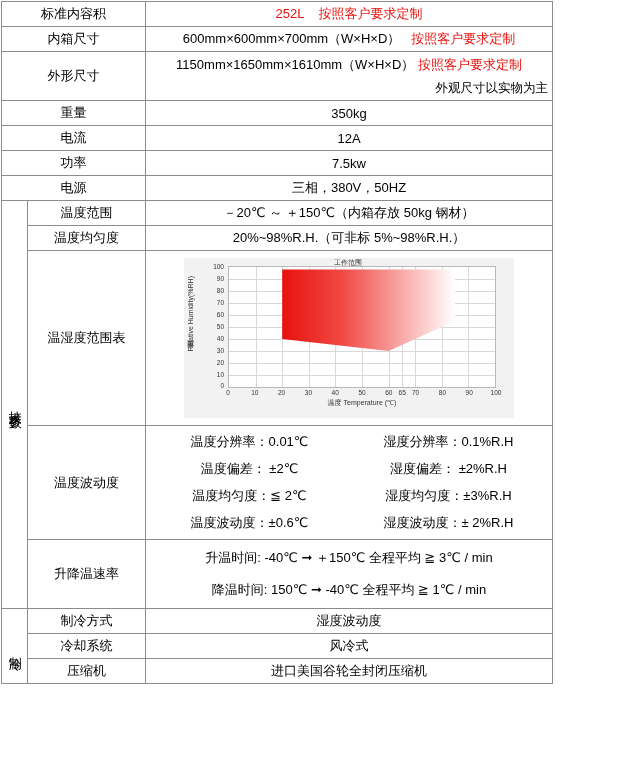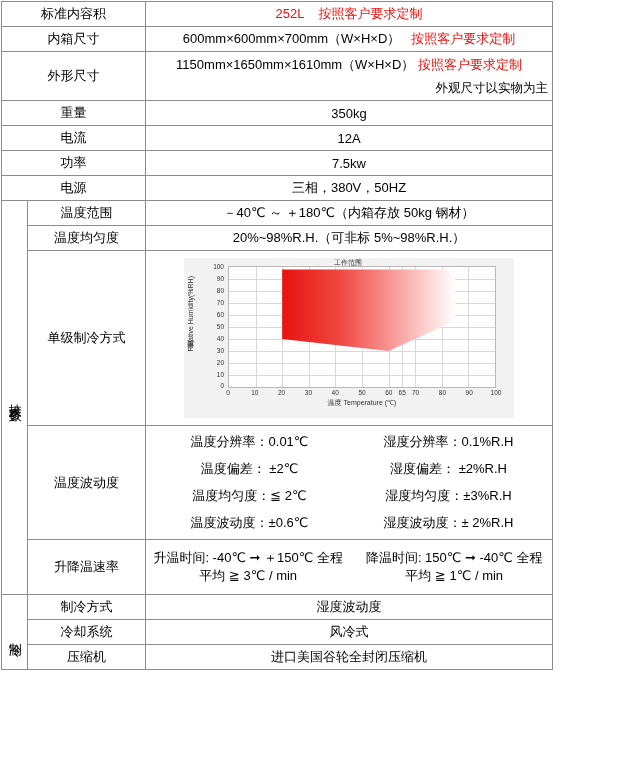--- a/index.html
+++ b/index.html
@@ -63,21 +63,21 @@
   }
   .two-col .pair {
     display: flex;
   }
   .two-col .pair > div {
     flex: 1;
     font-size: 13px;
   }
   .rate {
     display: flex;
-    flex-direction: row;
+    flex-direction: column;
     gap: 14px;
     padding: 6px 0;
   }
   .rate > div { font-size: 13px; }
   
   .chart-wrap {
     padding: 4px 0;
     display: flex;
     justify-content: center;
   }
@@ -230,30 +230,30 @@
   <tr>
     <td class="label" colspan="2">电源</td>
     <td>三相，380V，50HZ</td>
   </tr>
 
   <tr>
     <td class="sidelabel" rowspan="5">
       <span class="vert">技术参数</span>
     </td>
     <td class="label">温度范围</td>
-    <td>－40℃ ～ ＋180℃（内箱存放 50kg 钢材）</td>
+    <td>－20℃ ～ ＋150℃（内箱存放 50kg 钢材）</td>
   </tr>
 
   <tr>
     <td class="label">温度均匀度</td>
     <td>20%~98%R.H.（可非标 5%~98%R.H.）</td>
   </tr>
 
   <tr>
-    <td class="label">单级制冷方式</td>
+    <td class="label">温湿度范围表</td>
     <td>
       <div class="chart-wrap">
         <div class="chart">
           <div class="chart-topleft">工作范围</div>
           <div class="ylabel">湿度 Relative Humidity(%RH)</div>
           <div class="yticks">
             <div class="ytick" style="top:-3px">100</div>
             <div class="ytick" style="top:9px">90</div>
             <div class="ytick" style="top:21px">80</div>
             <div class="ytick" style="top:33px">70</div>

